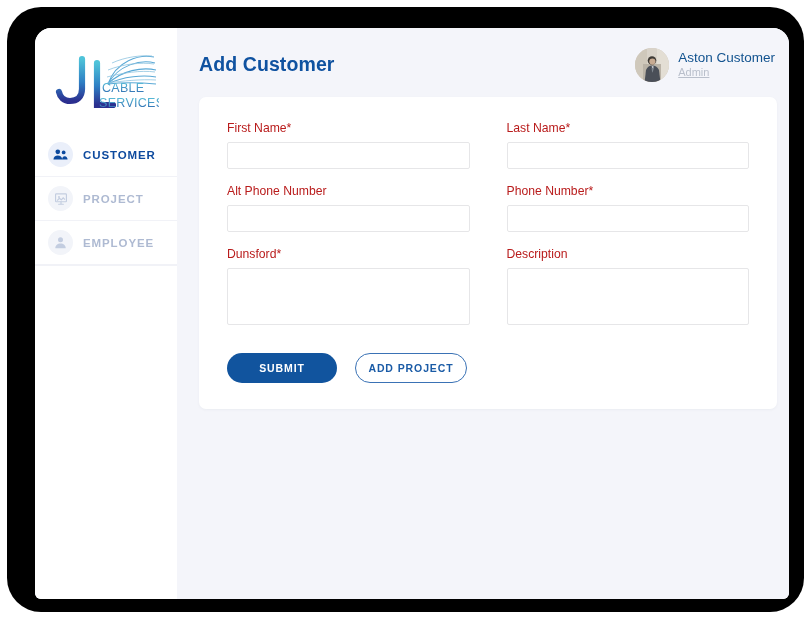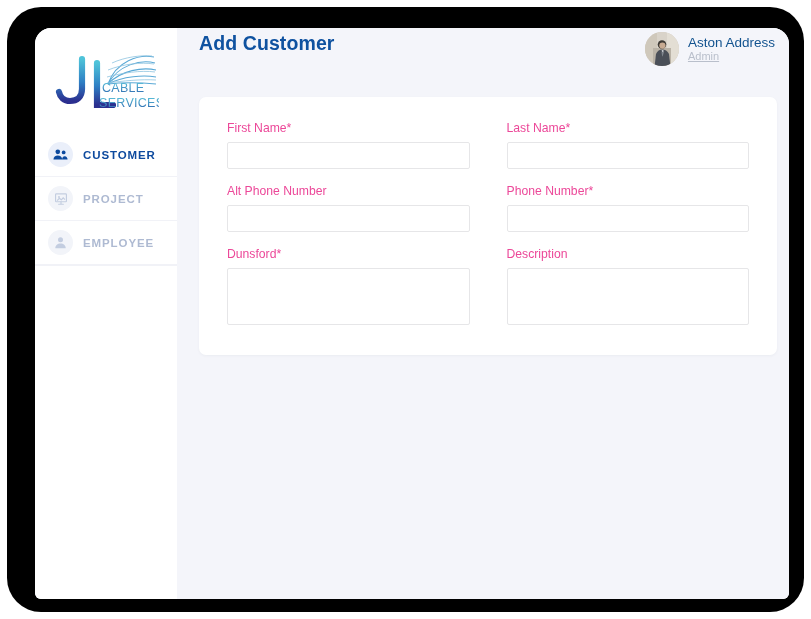--- a/index.html
+++ b/index.html
@@ -91,21 +91,21 @@
     background: #f4f5fa;
     display: flex;
     flex-direction: column;
     min-width: 0;
   }
 
   #topbar {
     height: 69px;
     flex: 0 0 69px;
     display: flex;
-    align-items: flex-start;
+    align-items: center;
     justify-content: space-between;
     padding: 4px 14px 0 22px;
   }
 
   #page-title {
     font-size: 19.5px;
     font-weight: bold;
     color: #0f52a0;
     letter-spacing: 0.1px;
   }
@@ -150,21 +150,21 @@
 
   .form-grid {
     display: grid;
     grid-template-columns: 1fr 1fr;
     column-gap: 37px;
     row-gap: 15px;
   }
 
   .field-label {
     font-size: 12.2px;
-    color: #ec4899;
+    color: #b91c1c;
     margin-bottom: 7px;
     display: block;
   }
 
   .text-input {
     width: 100%;
     height: 27px;
     border: 1px solid #e6e6e8;
     border-radius: 2px;
     background: #ffffff;
@@ -319,21 +319,21 @@
               <rect x="22" y="0" width="12" height="34" fill="#e3ded4"></rect>
               <rect x="8" y="16" width="18" height="18" fill="#b9b2a6"></rect>
               <circle cx="17" cy="12.5" r="4.3" fill="#3e3a35"></circle>
               <circle cx="17.4" cy="13.6" r="3.1" fill="#c8ab92"></circle>
               <path d="M11 22c1.4-3 3.6-4.4 6.2-4.4S22.6 19 24 22l1.4 12H9.6z" fill="#4a4f58"></path>
               <path d="M16.2 18.2h2.3l-0.6 6-1.2-6z" fill="#eceff3"></path>
               <path d="M17.2 19.4l1 0.4-0.9 5.4-0.8-5.2z" fill="#7a808a"></path>
             </svg>
           </span>
           <span id="user-text">
-            <div id="user-name">Aston Address</div>
+            <div id="user-name">Aston Customer</div>
             <div id="user-role">Admin</div>
           </span>
         </div>
       </div>
 
       <div id="form-card">
         <div class="form-grid">
 
           <div>
             <label class="field-label">First Name*</label>
@@ -360,17 +360,21 @@
             <textarea class="text-area" placeholder="" style=""></textarea>
           </div>
 
           <div>
             <label class="field-label">Description</label>
             <textarea class="text-area" placeholder="" style=""></textarea>
           </div>
 
         </div>
 
+        <div id="button-row">
+          <button id="submit-button">SUBMIT</button>
+          <button id="add-project-button">ADD PROJECT</button>
+        </div>
       </div>
 
     </div>
   </div>
 </div>
 
 </body></html>

